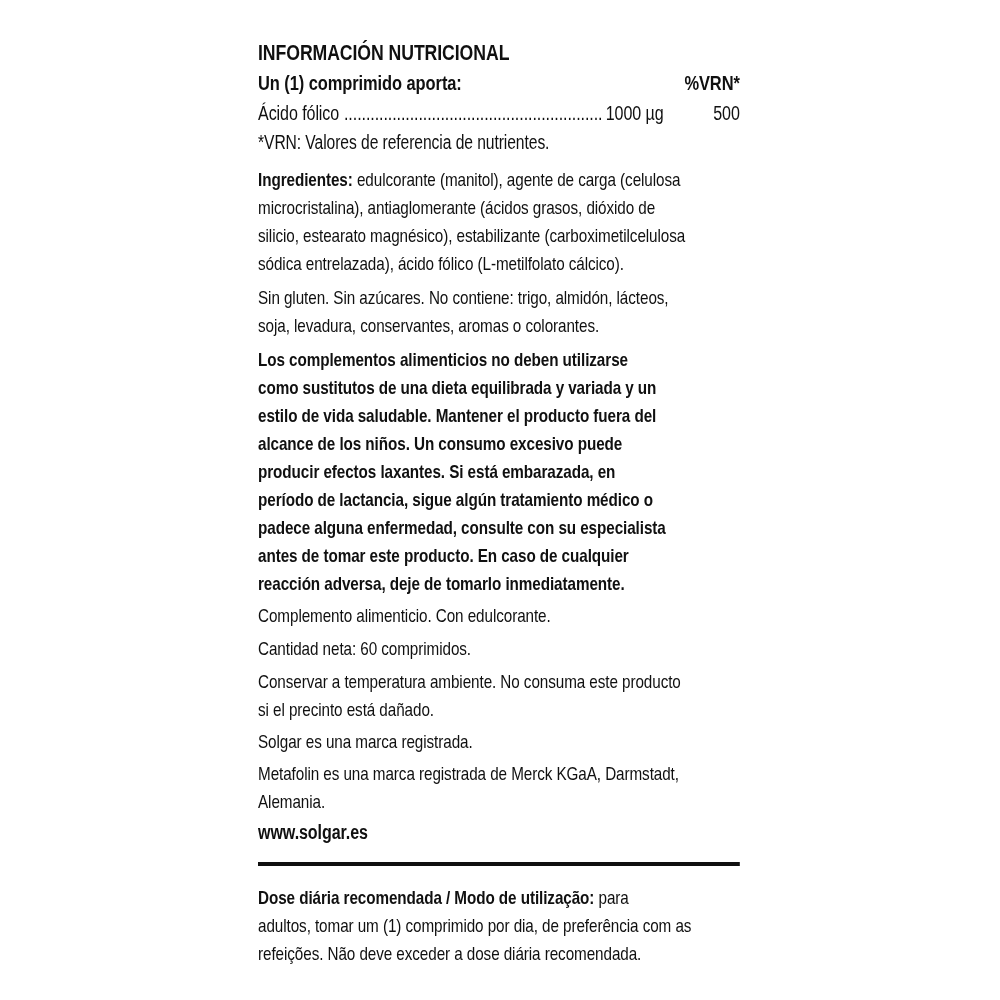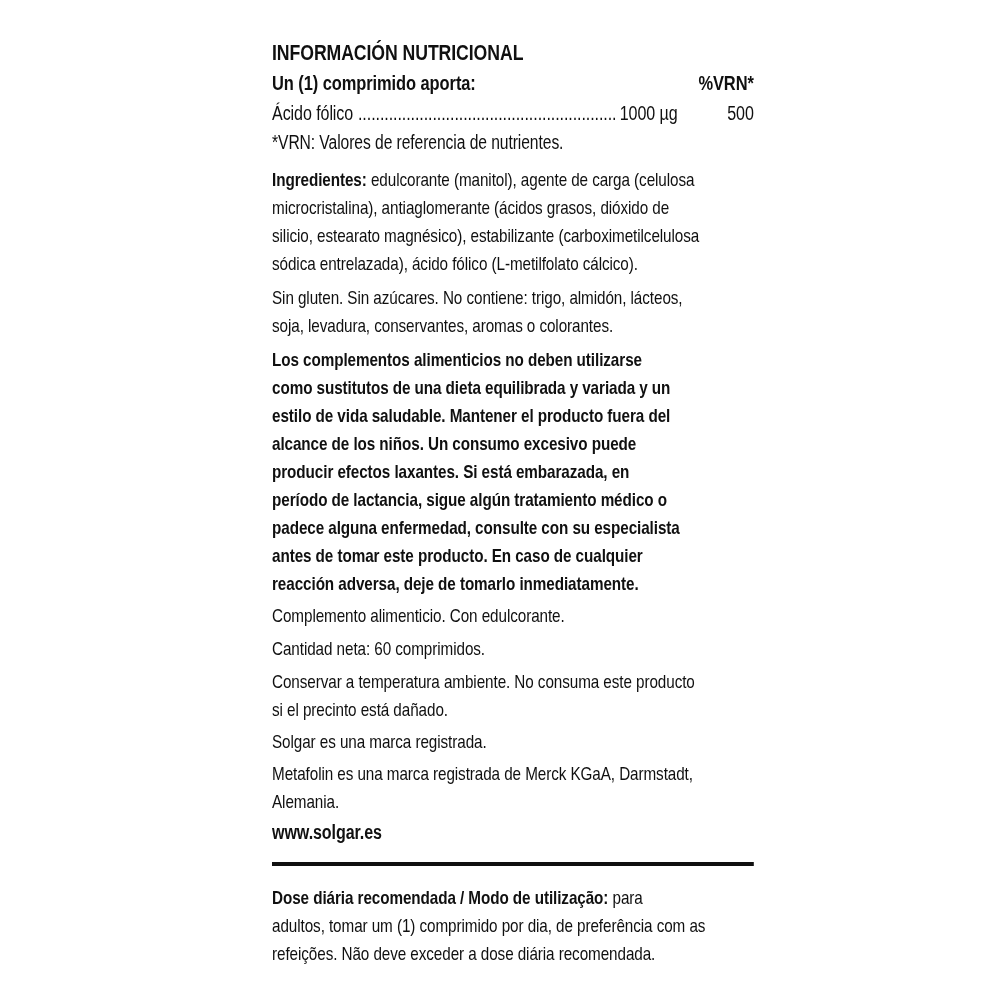--- a/index.html
+++ b/index.html
@@ -6,21 +6,21 @@
     margin: 0;
     padding: 0;
     background: #ffffff;
     width: 1000px;
     height: 1000px;
     font-family: "Liberation Sans", sans-serif;
     color: #101010;
   }
   .label-column {
     position: absolute;
-    left: 272px;
+    left: 258px;
     top: 38px;
     width: 482px;
   }
   
   .condensed {
     width: 600px;
     transform: scaleX(0.803);
     transform-origin: top left;
     letter-spacing: -0.1px;
   }

